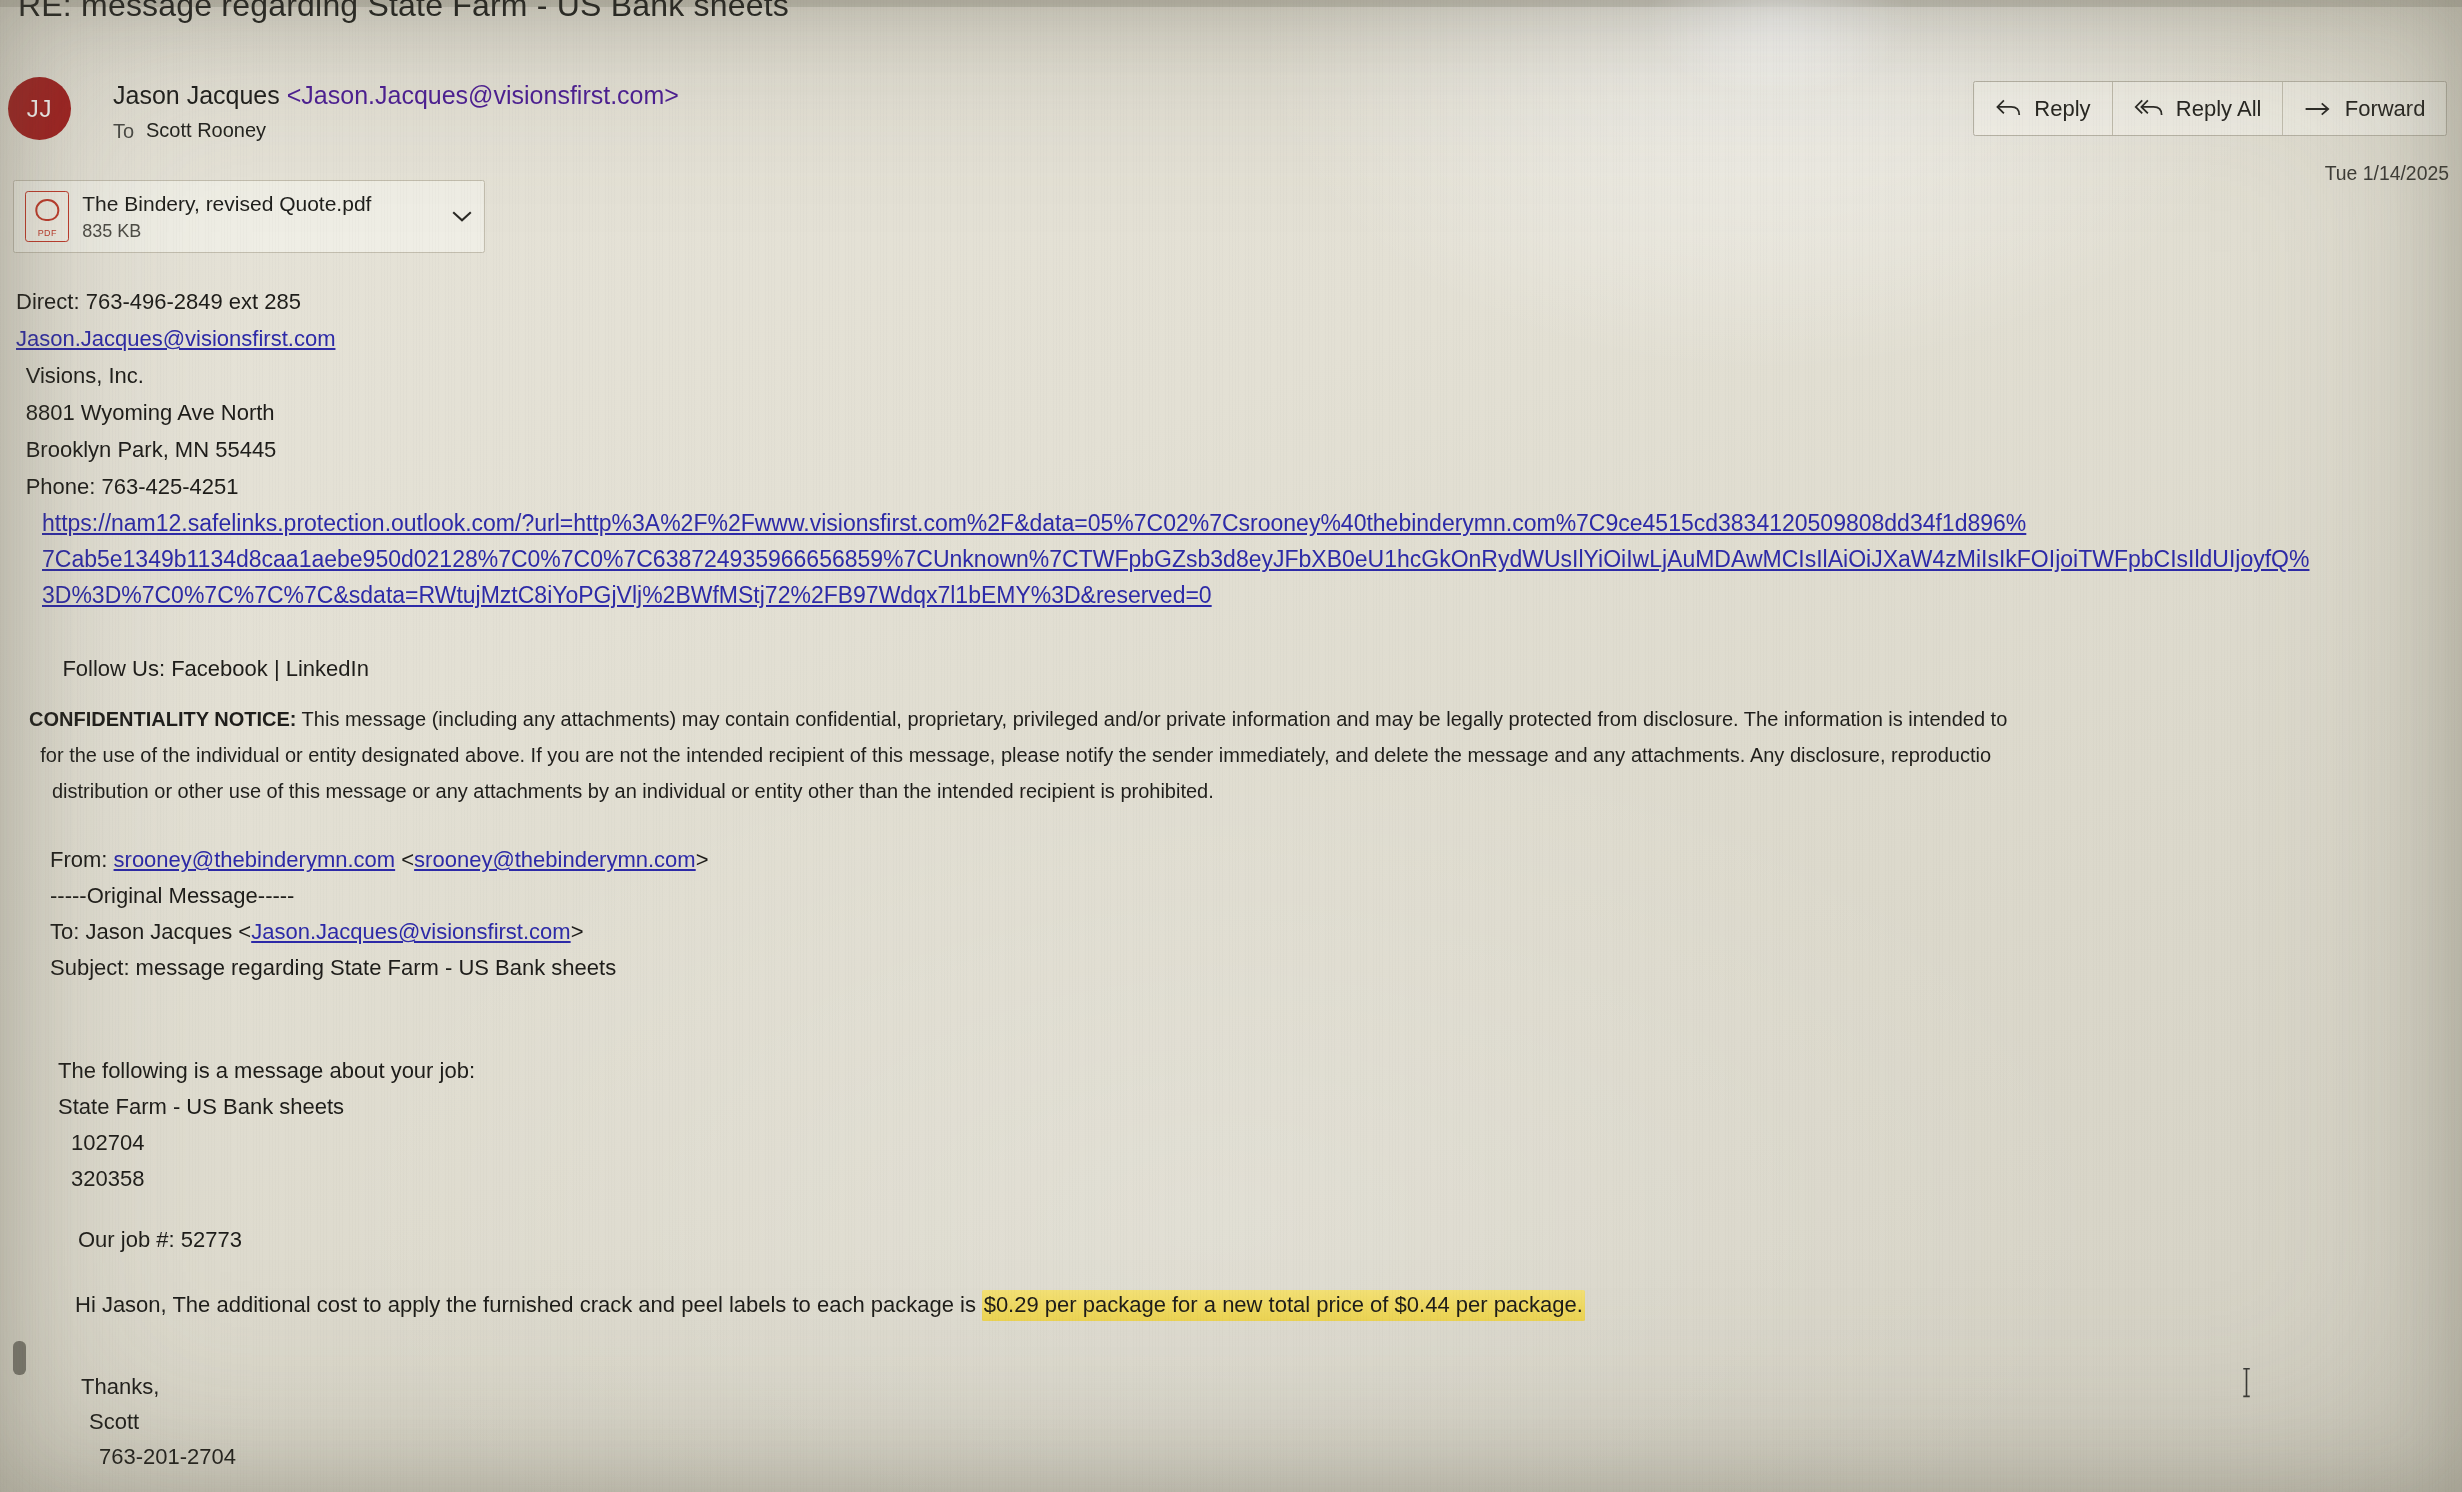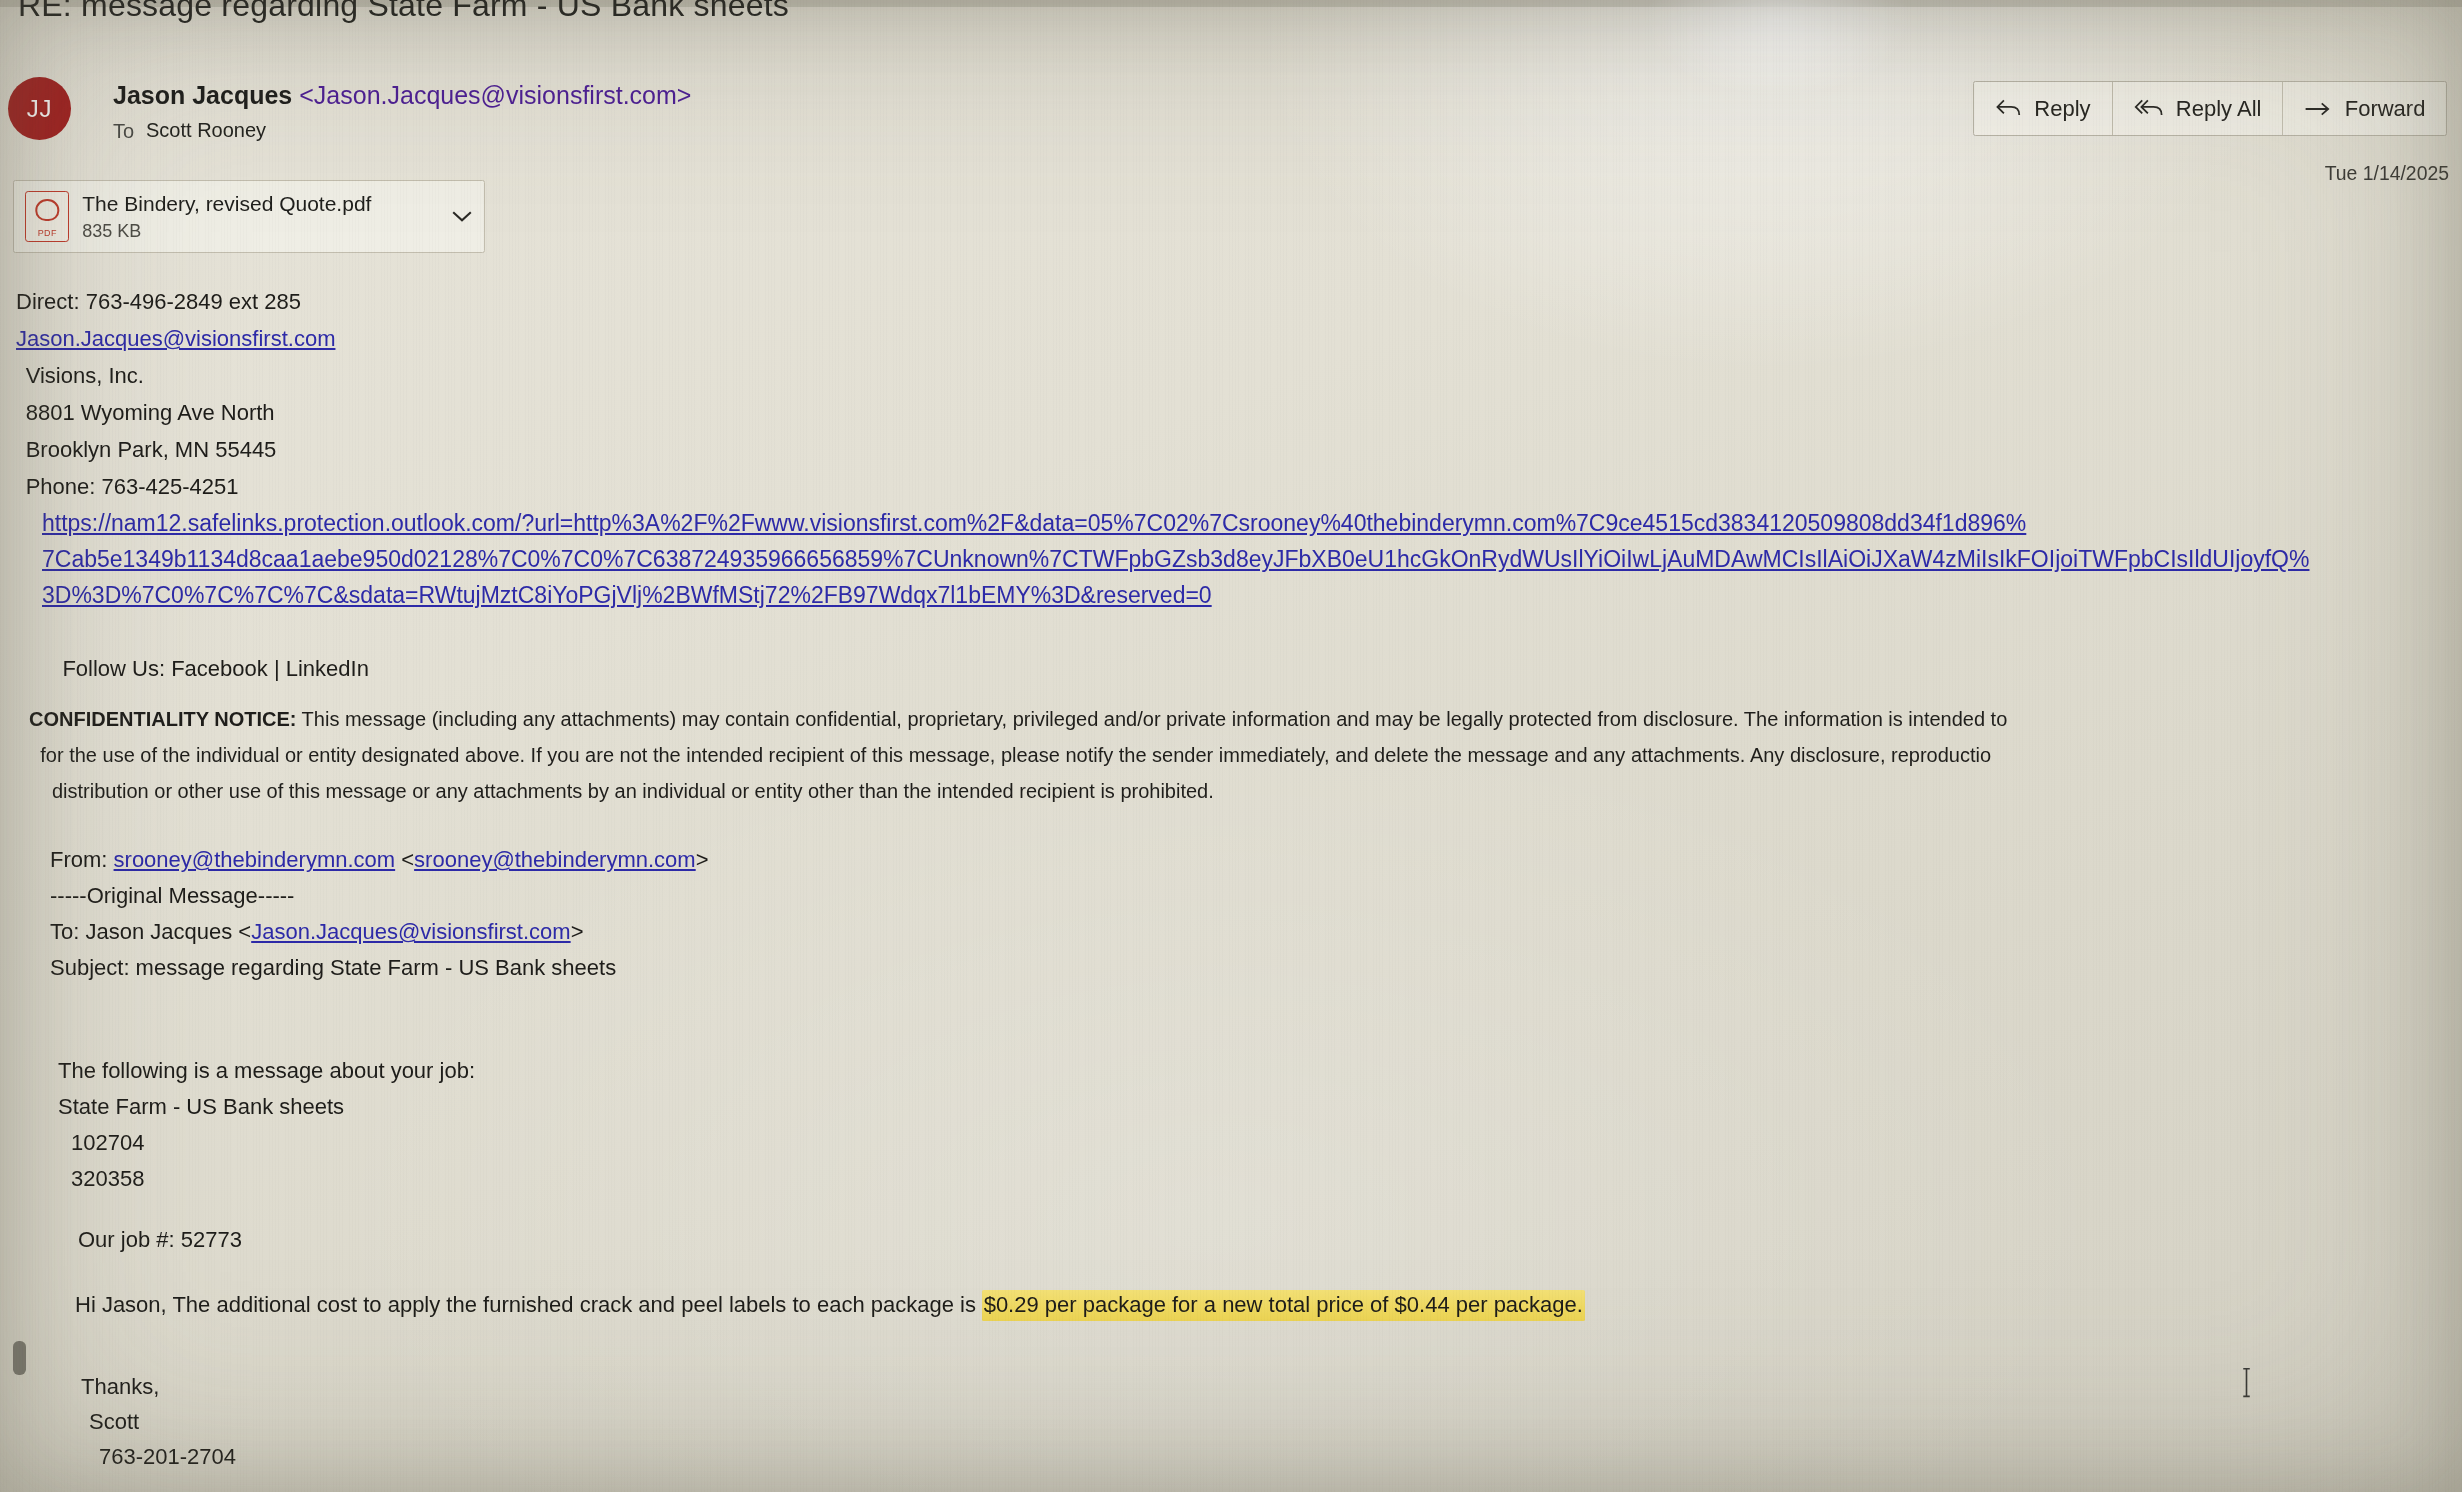--- a/index.html
+++ b/index.html
@@ -73,21 +73,21 @@
   }
 
   .from-line {
     position: absolute;
     left: 113px;
     top: 81px;
     font-size: 25px;
     color: #1d1d1b;
     white-space: nowrap;
   }
-  .from-name { font-weight: 700; }
+  .from-name { font-weight: 400; }
   .from-addr { color: #4c1d95; }
 
   .to-label {
     position: absolute;
     left: 113px;
     top: 120px;
     font-size: 20px;
     color: #4a4a46;
   }
   .to-value {

